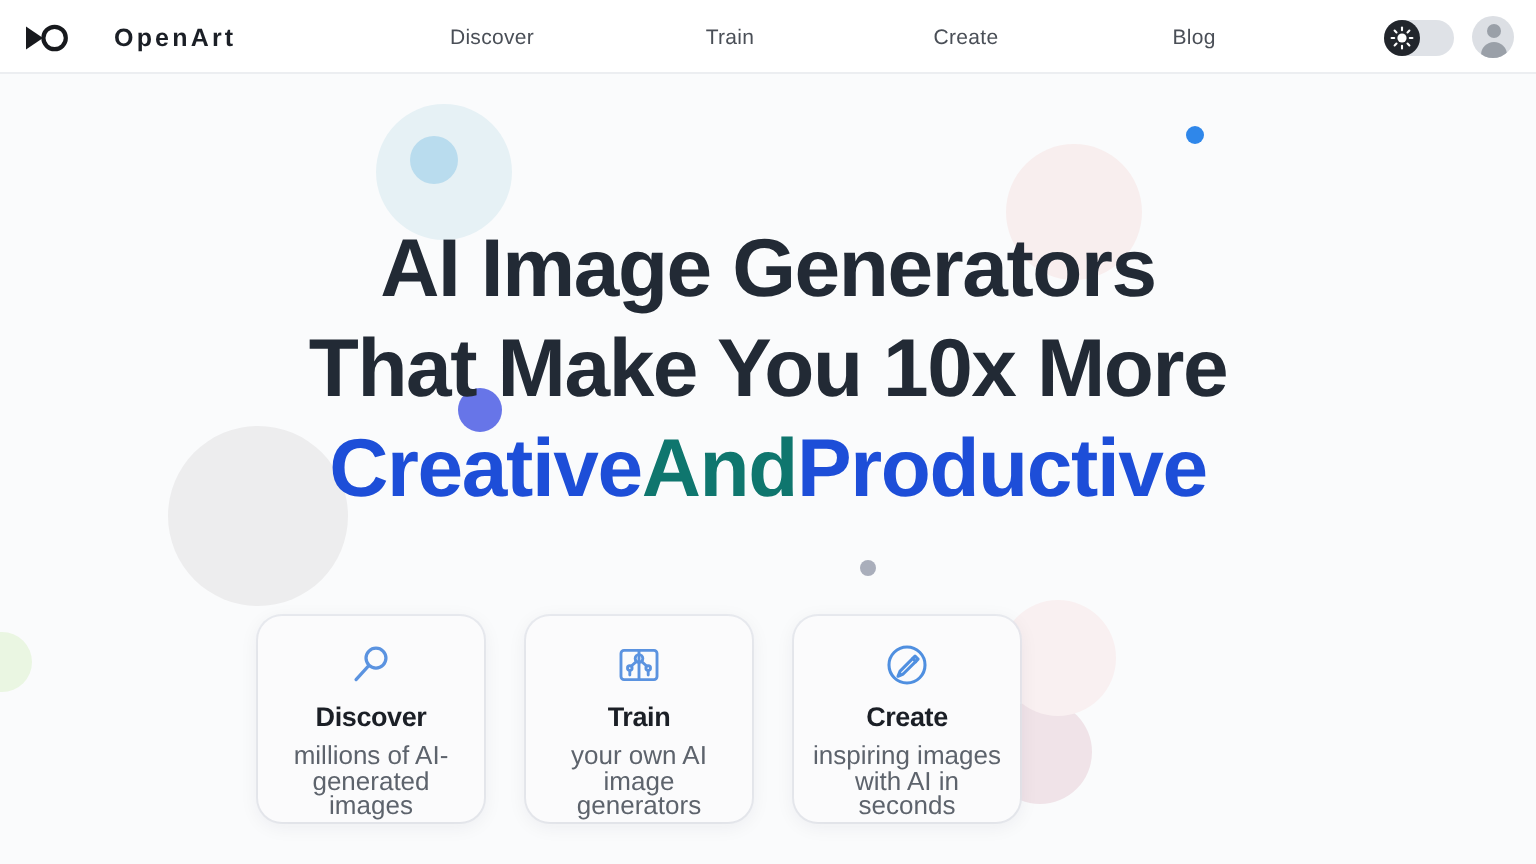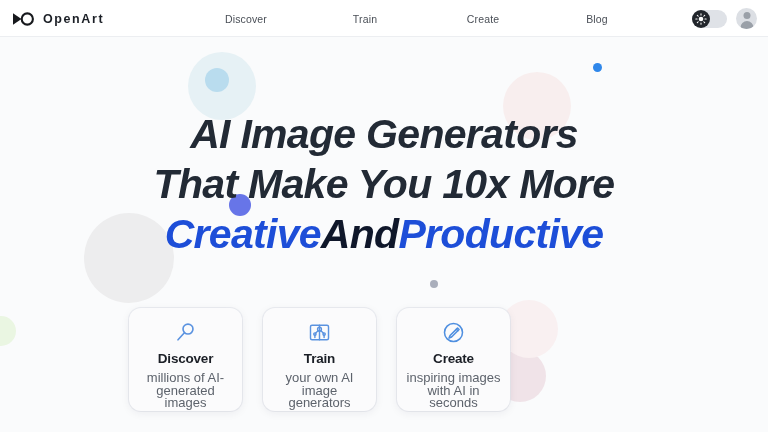--- a/index.html
+++ b/index.html
@@ -16,21 +16,21 @@
   
   #navbar {
     position:absolute; top:0; left:0; width:768px; height:37px;
     background:#ffffff;
     border-bottom:1px solid #eceef1;
     display:flex; align-items:center;
     z-index:40;
   }
   #brand {
     position:absolute; left:12px; top:0; height:37px;
-    display:flex; align-items:center; gap:9px;
+    display:flex; align-items:center; gap:23px;
     cursor:pointer;
   }
   #brand-mark { display:block; }
   #brand-name {
     font-size:12.5px; font-weight:700; color:#1b1f26;
     letter-spacing:1.6px;
   }
   #nav-links {
     position:absolute; left:186px; top:0; height:37px;
     display:flex; align-items:center;
@@ -77,25 +77,25 @@
 
   
   #hero {
     position:absolute; top:37px; left:0; width:768px; height:395px;
     z-index:10;
   }
   #headline {
     position:absolute; top:72px; left:0; width:768px;
     text-align:center;
     font-size:41px; font-weight:700; line-height:50px;
-    color:#222a35; letter-spacing:-0.7px;font-style:italic;
+    color:#222a35; letter-spacing:-0.7px;
   }
   .hl-line { display:block; white-space:nowrap; }
   .hl-blue { color:#1d4ed8; }
-  .hl-dark { color:#0f172a; }
+  .hl-dark { color:#0f766e; }
 
   
   #cards {
     position:absolute; top:271px; left:129px;
     width:516px; display:flex; gap:21px;
     z-index:20;
   }
   .card {
     width:113px; height:103px;
     background:#fbfbfc;

